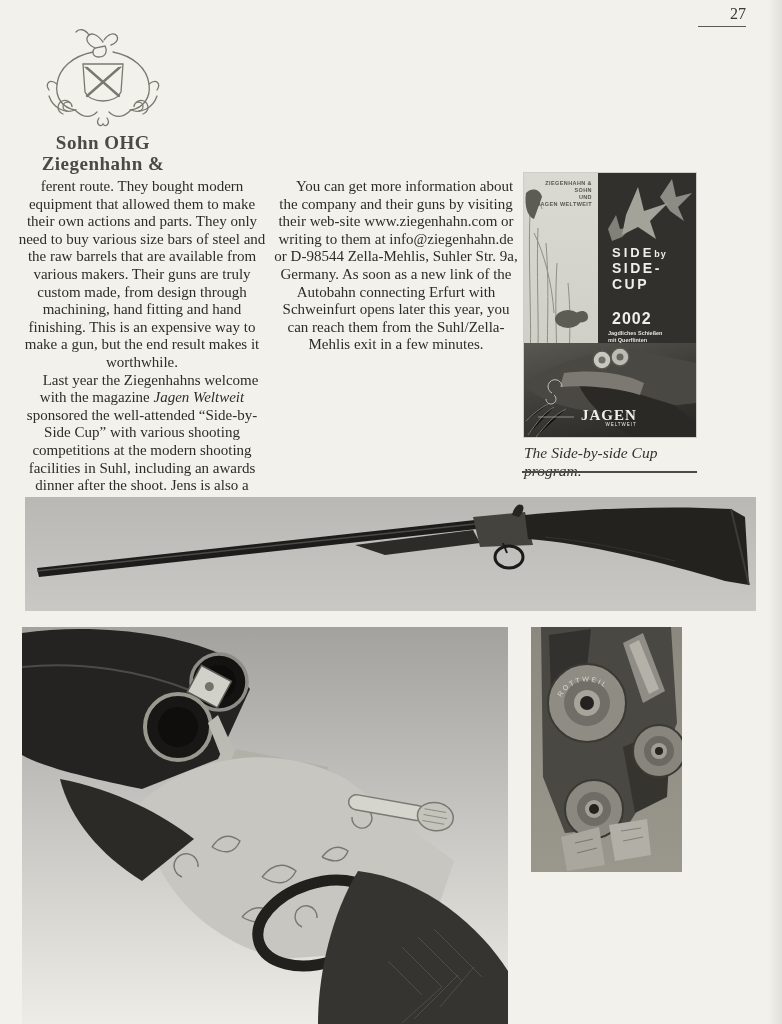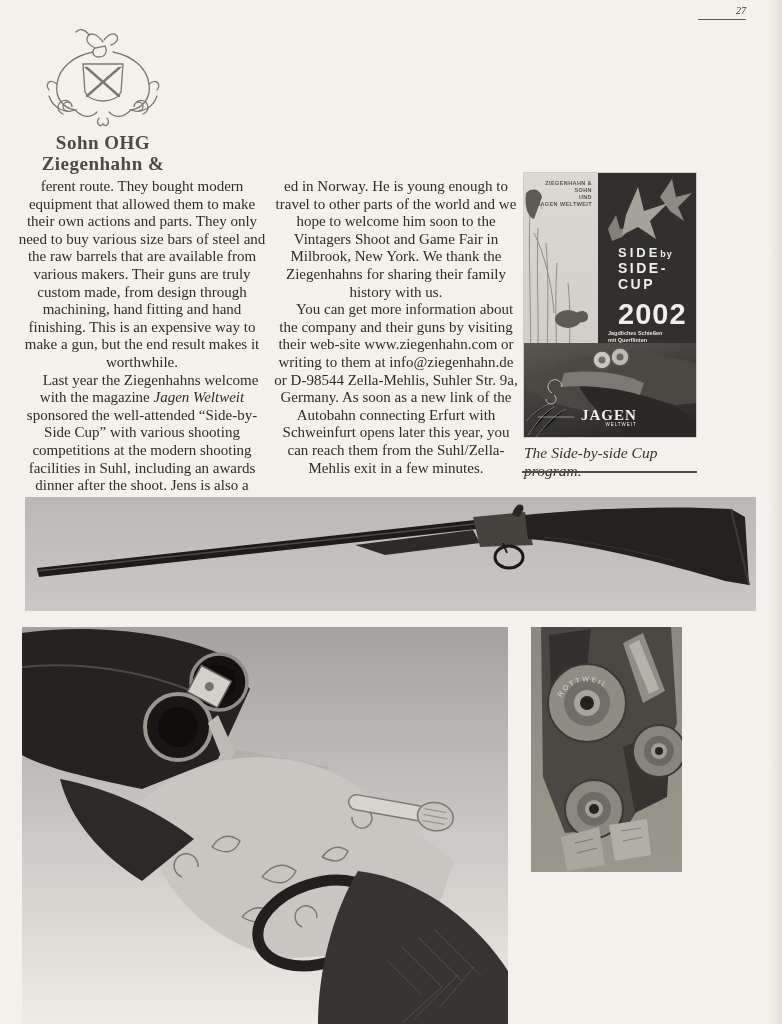--- a/index.html
+++ b/index.html
@@ -2,45 +2,45 @@
 <html><head>
 <meta charset="utf-8">
 <style>
   html,body{margin:0;padding:0;}
   body{width:782px;height:1024px;overflow:hidden;background:#e8e7e1;}
   .page{position:relative;width:782px;height:1024px;background:#f2f1eb;font-family:"Liberation Serif",serif;color:#2e2c28;overflow:hidden;}
   .page::after{content:"";position:absolute;top:0;right:0;width:14px;height:100%;background:linear-gradient(to right,rgba(0,0,0,0),rgba(0,0,0,.07));pointer-events:none;}
 
   
   .pagenum-wrap{position:absolute;top:5px;right:36px;text-align:right;}
-  .pagenum{font-size:10px;color:#3a3834;font-style:italic;}
+  .pagenum{font-size:16px;color:#3a3834;}
   .pagenum-rule{width:48px;height:1px;background:#5a5954;margin-top:3px;margin-left:auto;}
 
   
   .brand{position:absolute;left:18px;top:26px;width:170px;text-align:center;}
   .crest{display:block;margin:0 auto;}
   .brand-name{margin-top:2px;font-weight:bold;font-size:19px;line-height:21px;color:#4b4a44;letter-spacing:.5px;font-style:normal;}
 
   
   .col{position:absolute;top:178px;width:250px;font-size:15px;line-height:17.6px;text-align:center;}
   .col-left{left:17px;}
   .col-right{left:271px;}
   .para{margin:0;}
   .para.indent{text-indent:17px;}
   .para em{font-style:italic;}
 
   
   .cover{position:absolute;left:524px;top:173px;width:172px;height:264px;overflow:hidden;background:#31302c;box-shadow:0 0 0 1px rgba(0,0,0,.15);}
   .cover-left{position:absolute;left:0;top:0;width:74px;height:196px;background:linear-gradient(#dbdad2,#cfcec6);}
   .cover-header{position:absolute;left:2px;top:7px;width:66px;text-align:right;font-family:"Liberation Sans",sans-serif;font-size:5.5px;line-height:7px;letter-spacing:.4px;color:#55544e;font-weight:bold;}
-  .cover-title{position:absolute;left:94px;top:72px;color:#efeeea;font-family:"Liberation Sans",sans-serif;}
+  .cover-title{position:absolute;left:88px;top:72px;color:#efeeea;font-family:"Liberation Sans",sans-serif;}
   .cover-title .row1{font-size:13px;font-weight:bold;letter-spacing:3px;}
   .cover-title .by{font-size:9px;font-weight:bold;letter-spacing:1px;text-transform:lowercase;}
   .cover-title .row2{font-size:14px;font-weight:bold;letter-spacing:2.5px;}
-  .cover-title .year{font-size:29px;font-weight:bold;letter-spacing:1px;margin-top:6px;}
+  .cover-title .year{font-size:16px;font-weight:bold;letter-spacing:1px;margin-top:18px;}
   .cover-sub{position:absolute;left:84px;top:157px;width:84px;text-align:left;font-family:"Liberation Sans",sans-serif;font-size:5.5px;line-height:7px;font-weight:bold;color:#e4e3dd;}
   .cover-band{position:absolute;left:0;top:170px;width:172px;height:94px;background:linear-gradient(165deg,#5a5852 0%,#3a3935 55%,#262522 100%);}
   .jagen{position:absolute;left:57px;top:63px;color:#f0efe9;font-family:"Liberation Serif",serif;}
   .jagen .main{font-size:15px;font-weight:bold;letter-spacing:1px;}
   .jagen .sub{display:block;font-size:4.5px;letter-spacing:1px;text-align:right;margin-top:-2px;font-family:"Liberation Sans",sans-serif;}
   .caption{position:absolute;left:524px;top:444px;width:180px;font-style:italic;font-size:15.5px;color:#33312d;}
   .caption-rule{position:absolute;left:522px;top:471px;width:175px;height:1.5px;background:#4c4b46;}
 
   
   .photo{position:absolute;overflow:hidden;}
@@ -91,21 +91,20 @@
       <div>Ziegenhahn &amp;</div>
     </div>
   </div>
 
   <div class="col col-left">
     <p class="para">ferent route. They bought modern equipment that allowed them to make their own actions and parts. They only need to buy various size bars of steel and the raw barrels that are available from various makers. Their guns are truly custom made, from design through machining, hand fitting and hand finishing. This is an expensive way to make a gun, but the end result makes it worthwhile.</p>
     <p class="para indent"><span>Last year the Ziegenhahns welcome with the magazine </span><em>Jagen Weltweit</em><span> sponsored the well-attended “Side-by-Side Cup” with various shooting competitions at the modern shooting facilities in Suhl, including an awards dinner after the shoot. Jens is also a hunter and has hunt-</span></p>
   </div>
 
   <div class="col col-right">
-    <p class="para">ed in Norway. He is young enough to travel to other parts of the world and we hope to welcome him soon to the Vintagers Shoot and Game Fair in Milbrook, New York. We thank the Ziegenhahns for sharing their family history with us.</p>
     <p class="para indent">You can get more information about the company and their guns by visiting their web-site www.ziegenhahn.com or writing to them at info@ziegenhahn.de or D-98544 Zella-Mehlis, Suhler Str. 9a, Germany. As soon as a new link of the Autobahn connecting Erfurt with Schweinfurt opens later this year, you can reach them from the Suhl/Zella-Mehlis exit in a few minutes.</p>
   </div>
 
   <div class="cover">
     <div class="cover-left"></div>
 
     <svg width="74" height="196" viewBox="0 0 74 196" style="position:absolute;left:0;top:0;">
       <g stroke="#8f8e85" stroke-width="1" fill="none">
         <path d="M6,40 C4,90 8,150 6,190"></path>
         <path d="M14,55 C12,110 16,160 13,192"></path>

